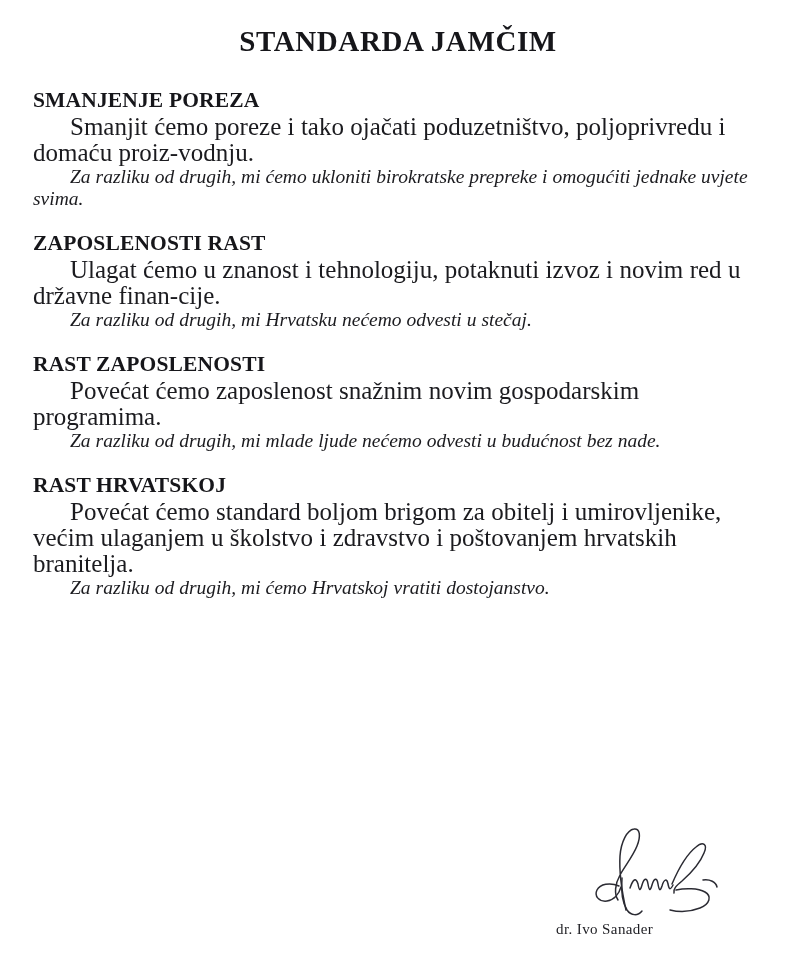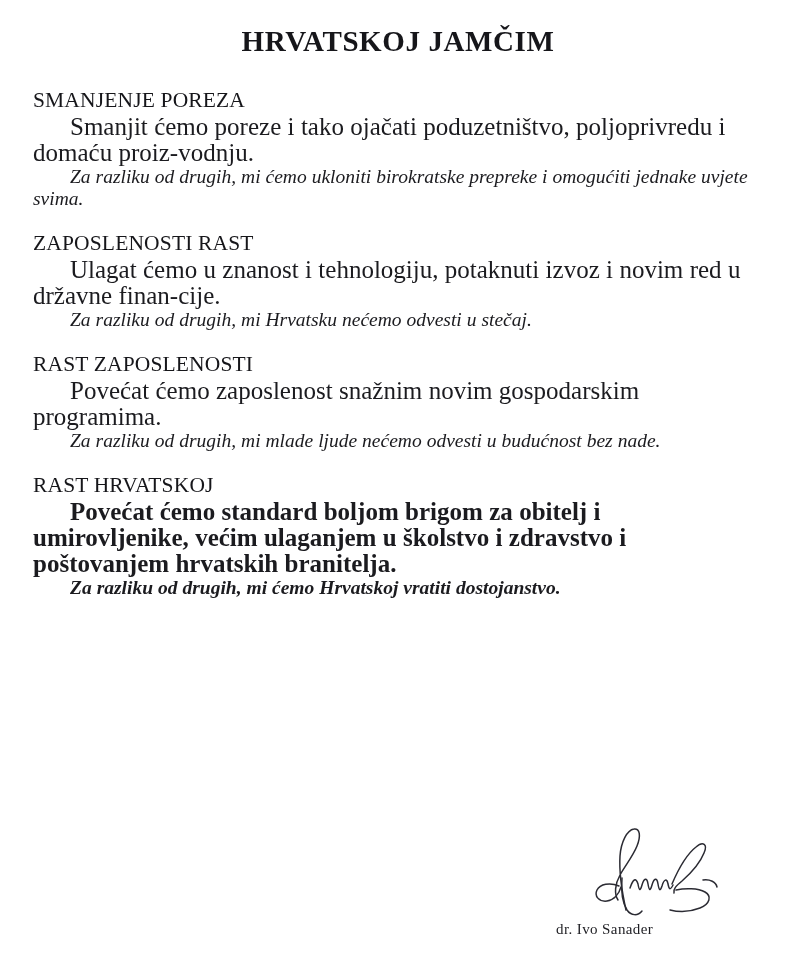--- a/index.html
+++ b/index.html
@@ -44,21 +44,21 @@
   }
 
   .section {
     margin-top: 21px;
   }
   .section:first-child {
     margin-top: 30px;
   }
 
   .section-heading {
-    font-weight: normal;
+    font-weight: bold;
     font-size: 21.5px;
     line-height: 25px;
     letter-spacing: 0.15px;
     color: #16161a;
     margin: 0 0 1px 0;
     white-space: nowrap;
   }
 
   .para {
     font-size: 25px;
@@ -71,21 +71,21 @@
   }
 
   .para.italic {
     font-style: italic;
     font-size: 19.5px;
     line-height: 22px;
   }
 
   
   .w-narrow  { max-width: 722px; }
-  .w-mid     { max-width: 726px; font-weight: bold; }
+  .w-mid     { max-width: 726px; }
   .w-wide    { max-width: 730px; }
 
   .signature-block {
     position: absolute;
     right: 30px;
     bottom: 22px;
     width: 210px;
     text-align: center;
   }
 
@@ -103,21 +103,21 @@
     color: #1d1d22;
     text-align: left;
     white-space: nowrap;
   }
 </style>
 </head>
 <body>
 
 <div class="page">
 
-  <h1 class="doc-title">HRVATSKOJ JAMČIM</h1>
+  <h1 class="doc-title">STANDARDA JAMČIM</h1>
 
   <div class="sections">
 
     <div class="section">
       <div class="section-heading">SMANJENJE POREZA</div>
       <p class="para w-narrow">Smanjit ćemo poreze i tako ojačati poduzetništvo, poljoprivredu i domaću proiz-vodnju.</p>
       <p class="para italic w-narrow">Za razliku od drugih, mi ćemo ukloniti birokratske prepreke i omogućiti jednake uvjete svima.</p>
     </div>
 
     <div class="section">

